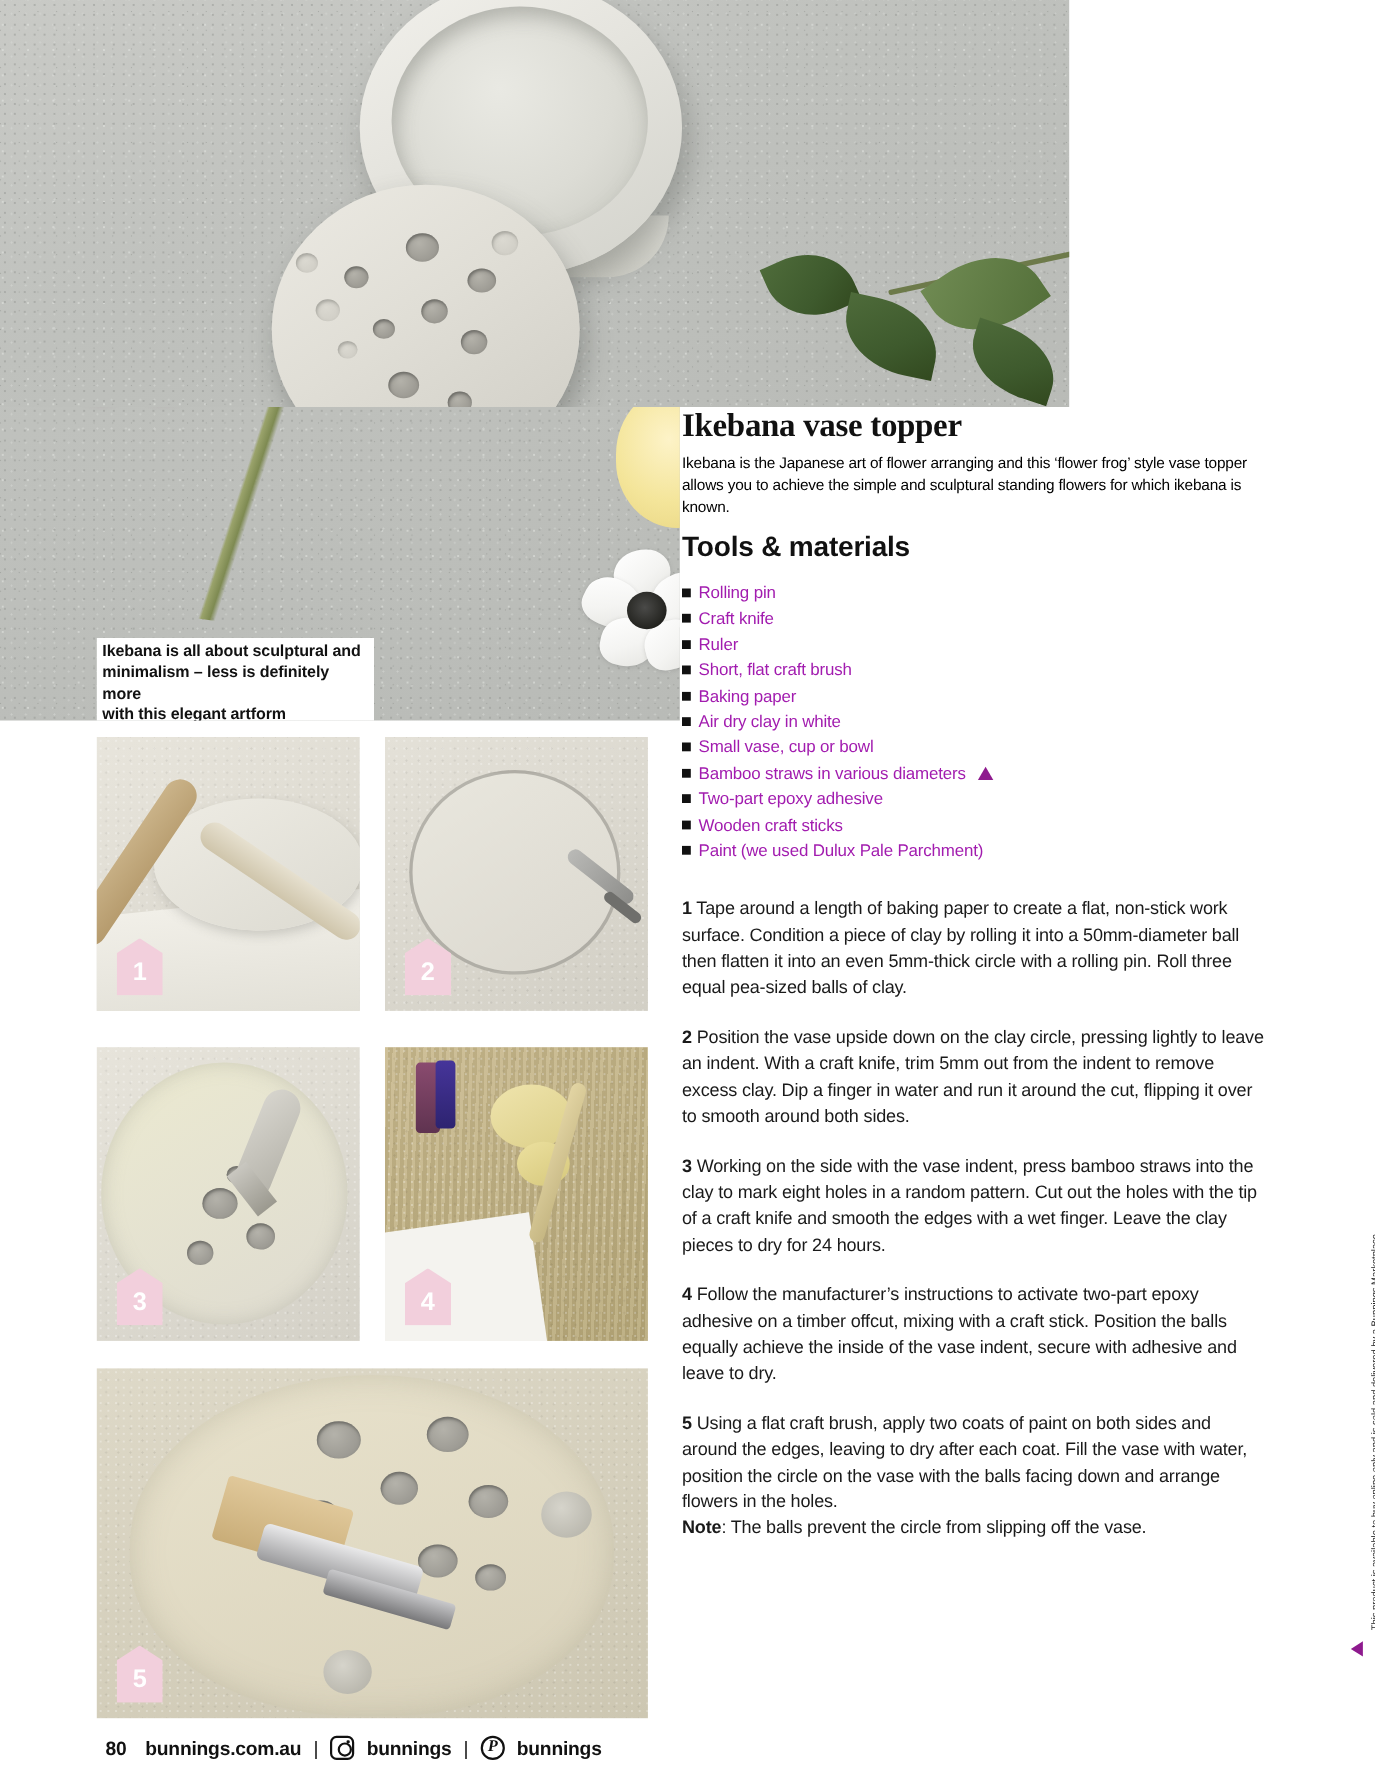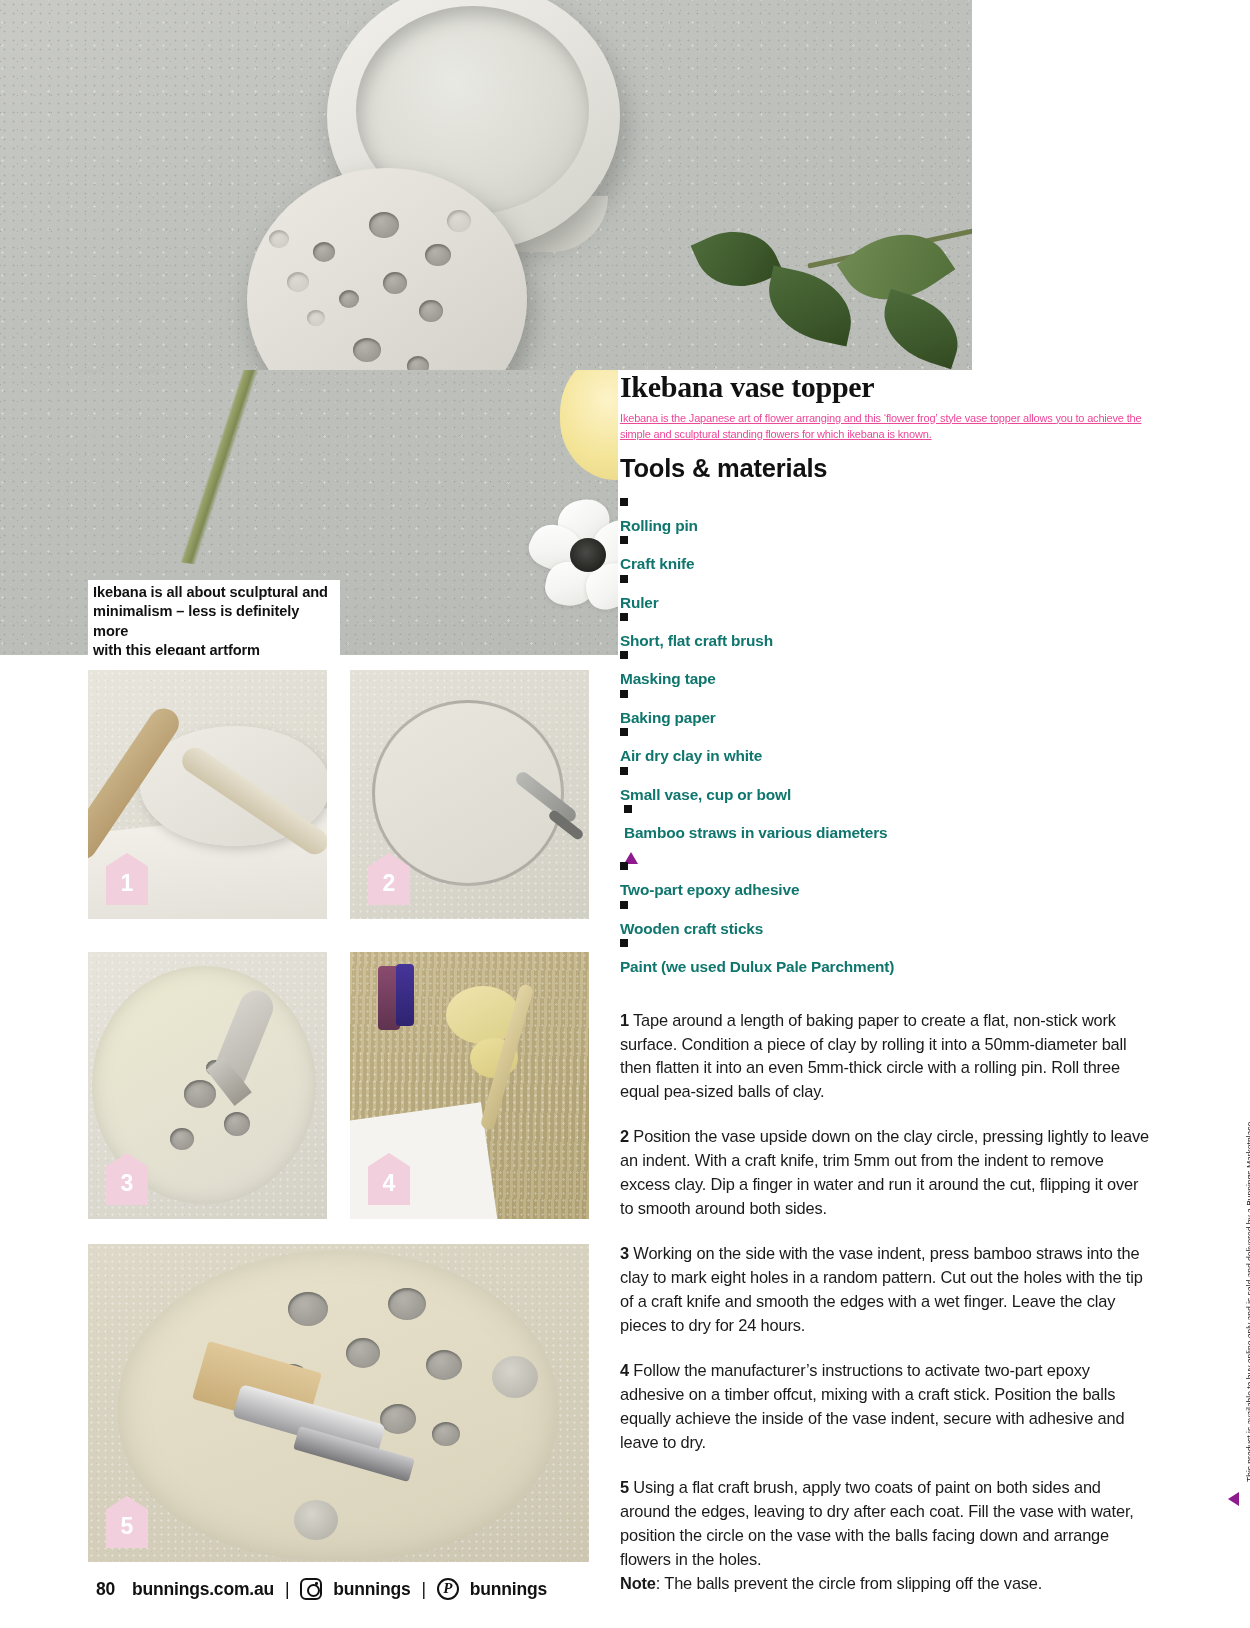--- a/index.html
+++ b/index.html
@@ -128,34 +128,33 @@
   .col-right {
     position: absolute; left: 620px; top: 370px; width: 530px;
   }
   .article-title {
     font-family: "Liberation Serif", serif;
     font-weight: 700; font-size: 30px; line-height: 1.12;
     color: #111; letter-spacing: -0.3px;
     margin-bottom: 6px;
   }
   .intro {
-    font-size: 11px; line-height: 1.46; color: #ec4899;
+    font-size: 14px; line-height: 1.46; color: #000000;
     letter-spacing: -0.18px;
-    text-decoration: underline;
   }
   .tools-title {
     font-family: Liberation Sans, sans-serif;
     font-weight: 700; font-size: 25.5px; color: #111;
     margin-top: 12px; margin-bottom: 16px; letter-spacing: -0.2px;
   }
   .tools-list { list-style: none; }
   .tools-list li {
-    font-size: 15.4px; font-weight: 700; color: #0f766e;
+    font-size: 15.4px; font-weight: 400; color: #a21caf;
     line-height: 1.52; letter-spacing: -0.15px;
-    display: flex; align-items: baseline; gap: 7px; flex-direction: column;
+    display: flex; align-items: baseline; gap: 7px;
   }
   .bullet-sq {
     display: inline-block; width: 8px; height: 8px;
     background: #111; flex: 0 0 8px; position: relative; top: -1px;
   }
   .tri-mark {
     display: inline-block; width: 0; height: 0;
     border-left: 7px solid transparent; border-right: 7px solid transparent;
     border-bottom: 12px solid #8e1a8e;
     margin-left: 4px; position: relative; top: 1px;
@@ -319,24 +318,20 @@
           <span class="bullet-sq"></span>
           <span>Craft knife</span>
         </li>
         <li>
           <span class="bullet-sq"></span>
           <span>Ruler</span>
         </li>
         <li>
           <span class="bullet-sq"></span>
           <span>Short, flat craft brush</span>
-        </li>
-        <li>
-          <span class="bullet-sq"></span>
-          <span>Masking tape</span>
         </li>
         <li>
           <span class="bullet-sq"></span>
           <span>Baking paper</span>
         </li>
         <li>
           <span class="bullet-sq"></span>
           <span>Air dry clay in white</span>
         </li>
         <li>

